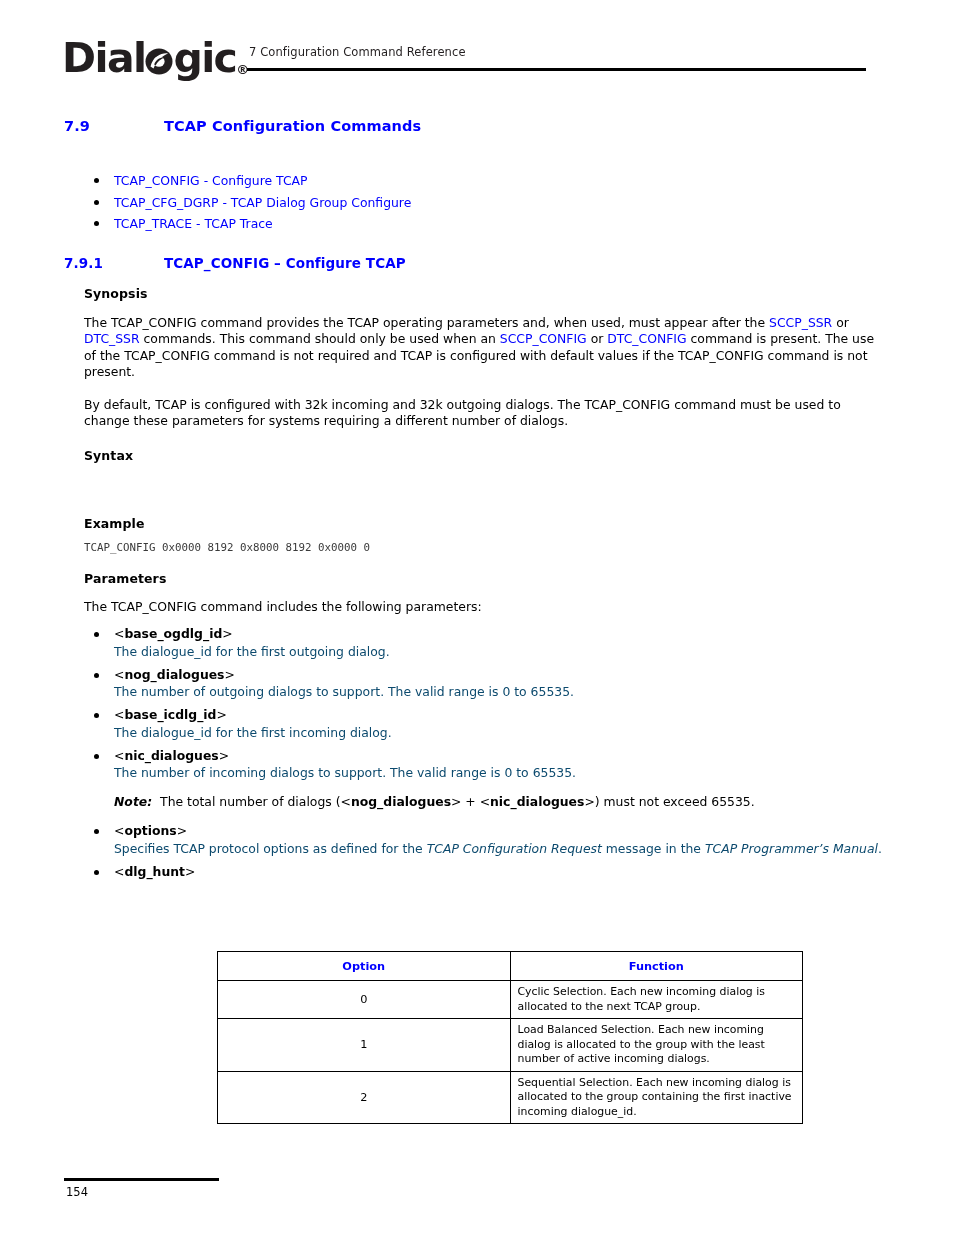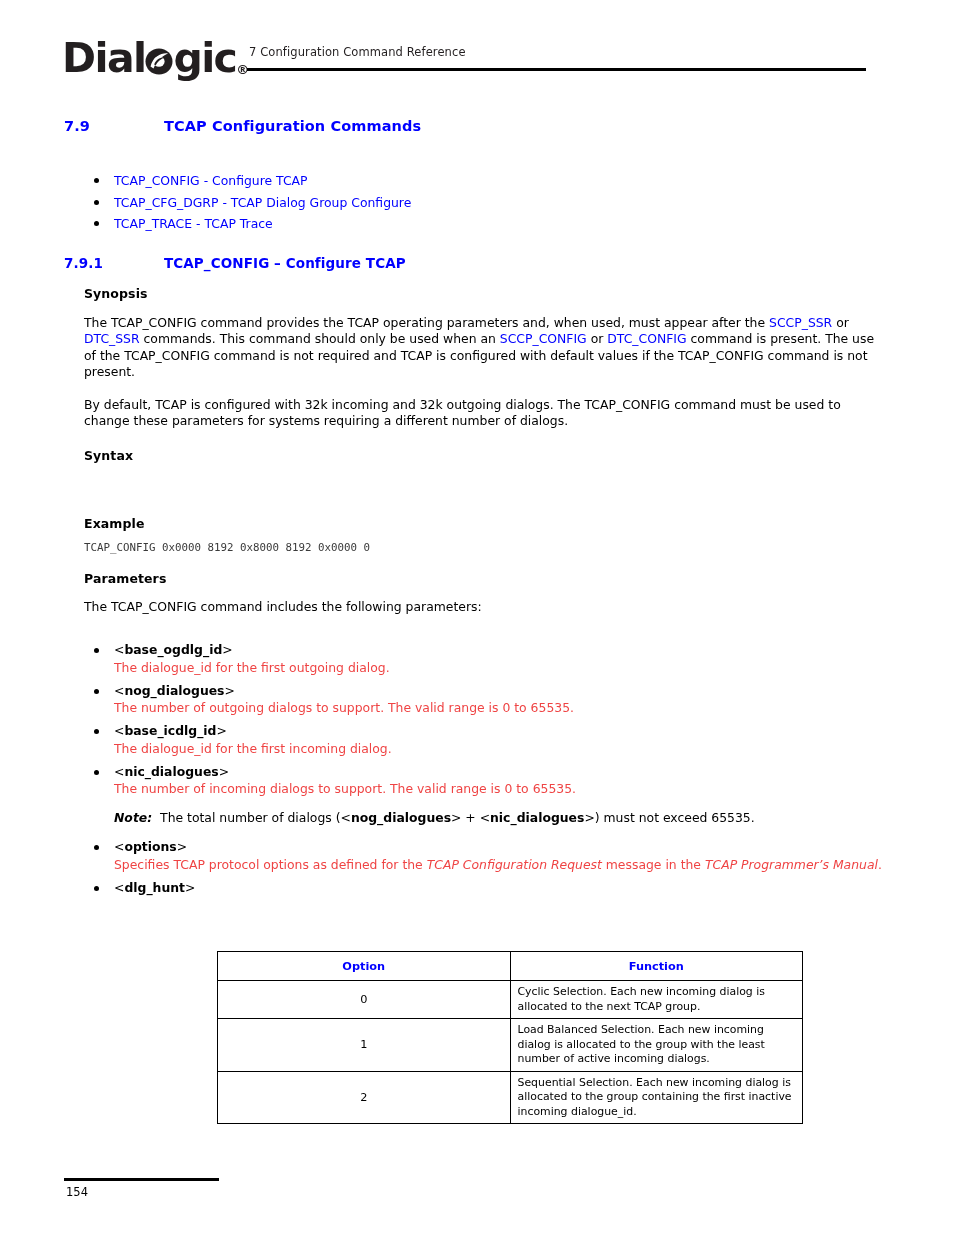--- a/index.html
+++ b/index.html
@@ -176,21 +176,21 @@
   }
   .param-name {
     font-size: 12.4px;
     line-height: 17.5px;
     color: #000000;
   }
   .param-name b { font-weight: bold; }
   .param-desc {
     font-size: 12.4px;
     line-height: 17.5px;
-    color: #ef4444;
+    color: #0c4a6e;
   }
   .note-line {
     position: relative;
     padding-left: 30px;
     margin: 11px 0 12px 0;
     font-size: 12.4px;
     line-height: 17.5px;
   }
   .note-label {
     font-weight: bold;
@@ -304,21 +304,21 @@
   <div class="body-text lead" style="top:397px;">By default, TCAP is configured with 32k incoming and 32k outgoing dialogs. The TCAP_CONFIG command must be used to change these parameters for systems requiring a different number of dialogs.</div>
 
   <div class="h3" style="top:448px;">Syntax</div>
 
   <div class="h3" style="top:516px;">Example</div>
   <div class="code" style="top:541px;">TCAP_CONFIG 0x0000 8192 0x8000 8192 0x0000 0</div>
 
   <div class="h3" style="top:571px;">Parameters</div>
   <div class="body-text lead" style="top:599px;">The TCAP_CONFIG command includes the following parameters:</div>
 
-  <div class="param-list" style="top:625px;margin-top:16px;">
+  <div class="param-list" style="top:625px;">
 
     <div class="param-item">
       <div class="param-name">&lt;<b>base_ogdlg_id</b>&gt;</div>
       <div class="param-desc">The dialogue_id for the first outgoing dialog.</div>
     </div>
 
     <div class="param-item">
       <div class="param-name">&lt;<b>nog_dialogues</b>&gt;</div>
       <div class="param-desc">The number of outgoing dialogs to support. The valid range is 0 to 65535.</div>
     </div>

